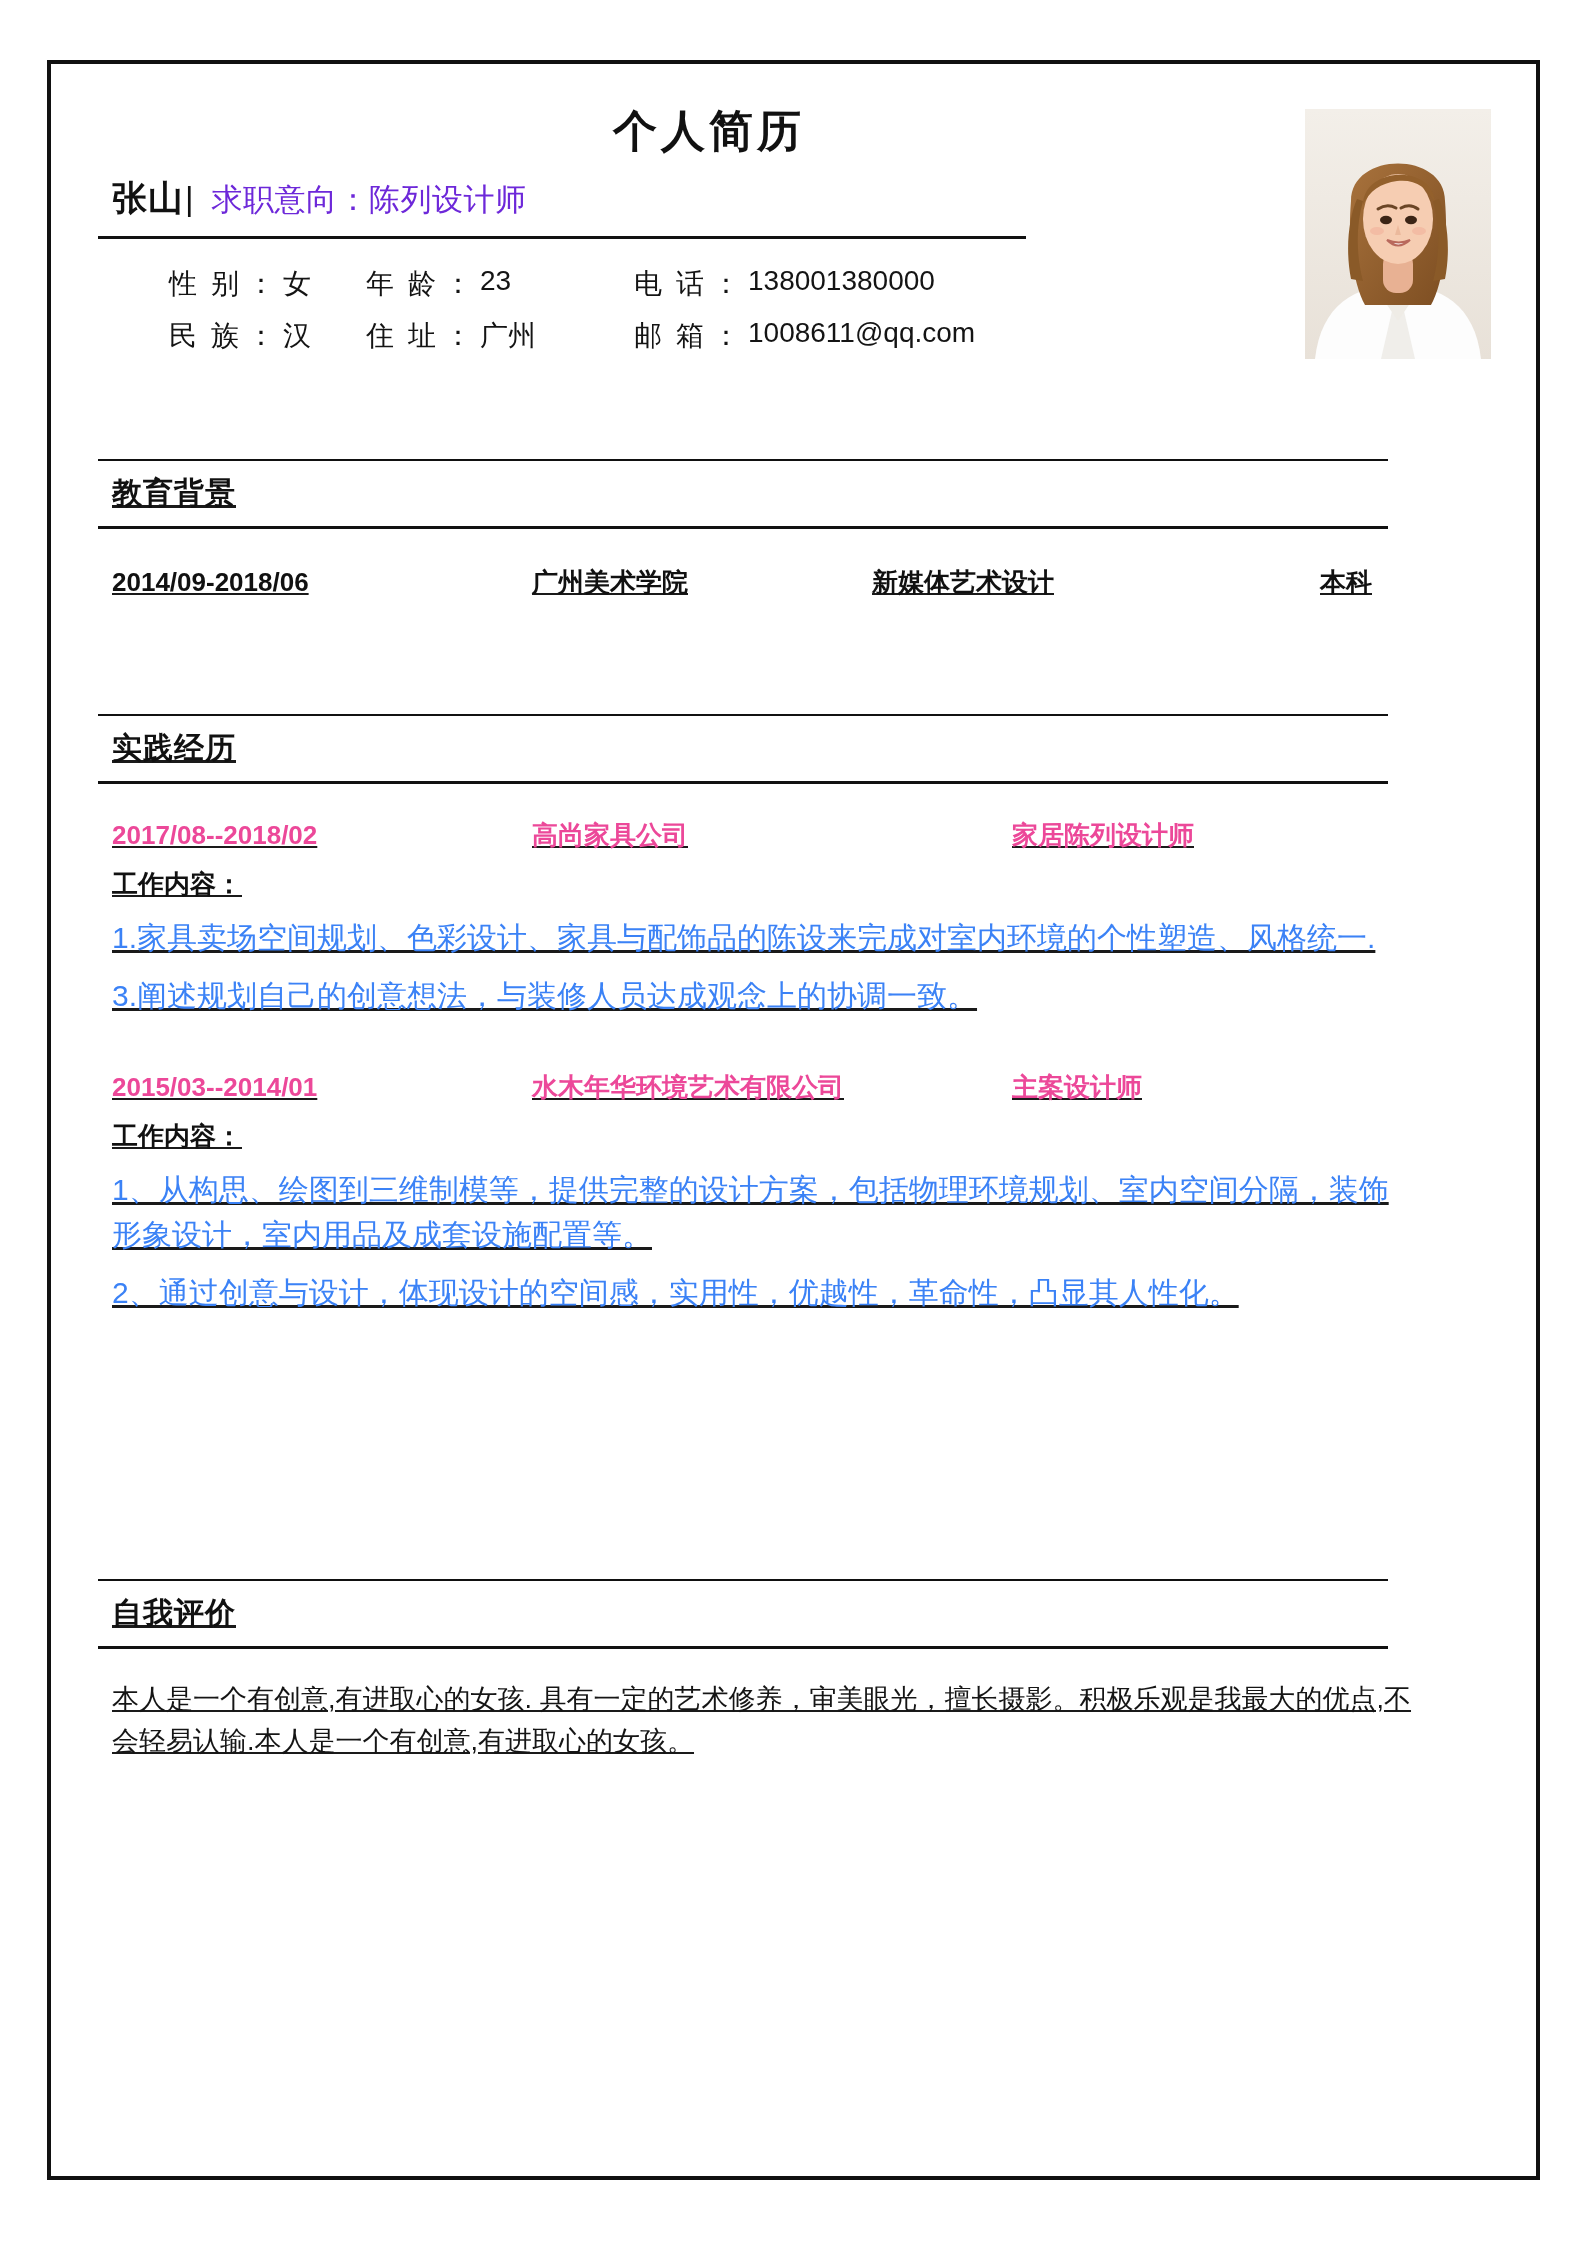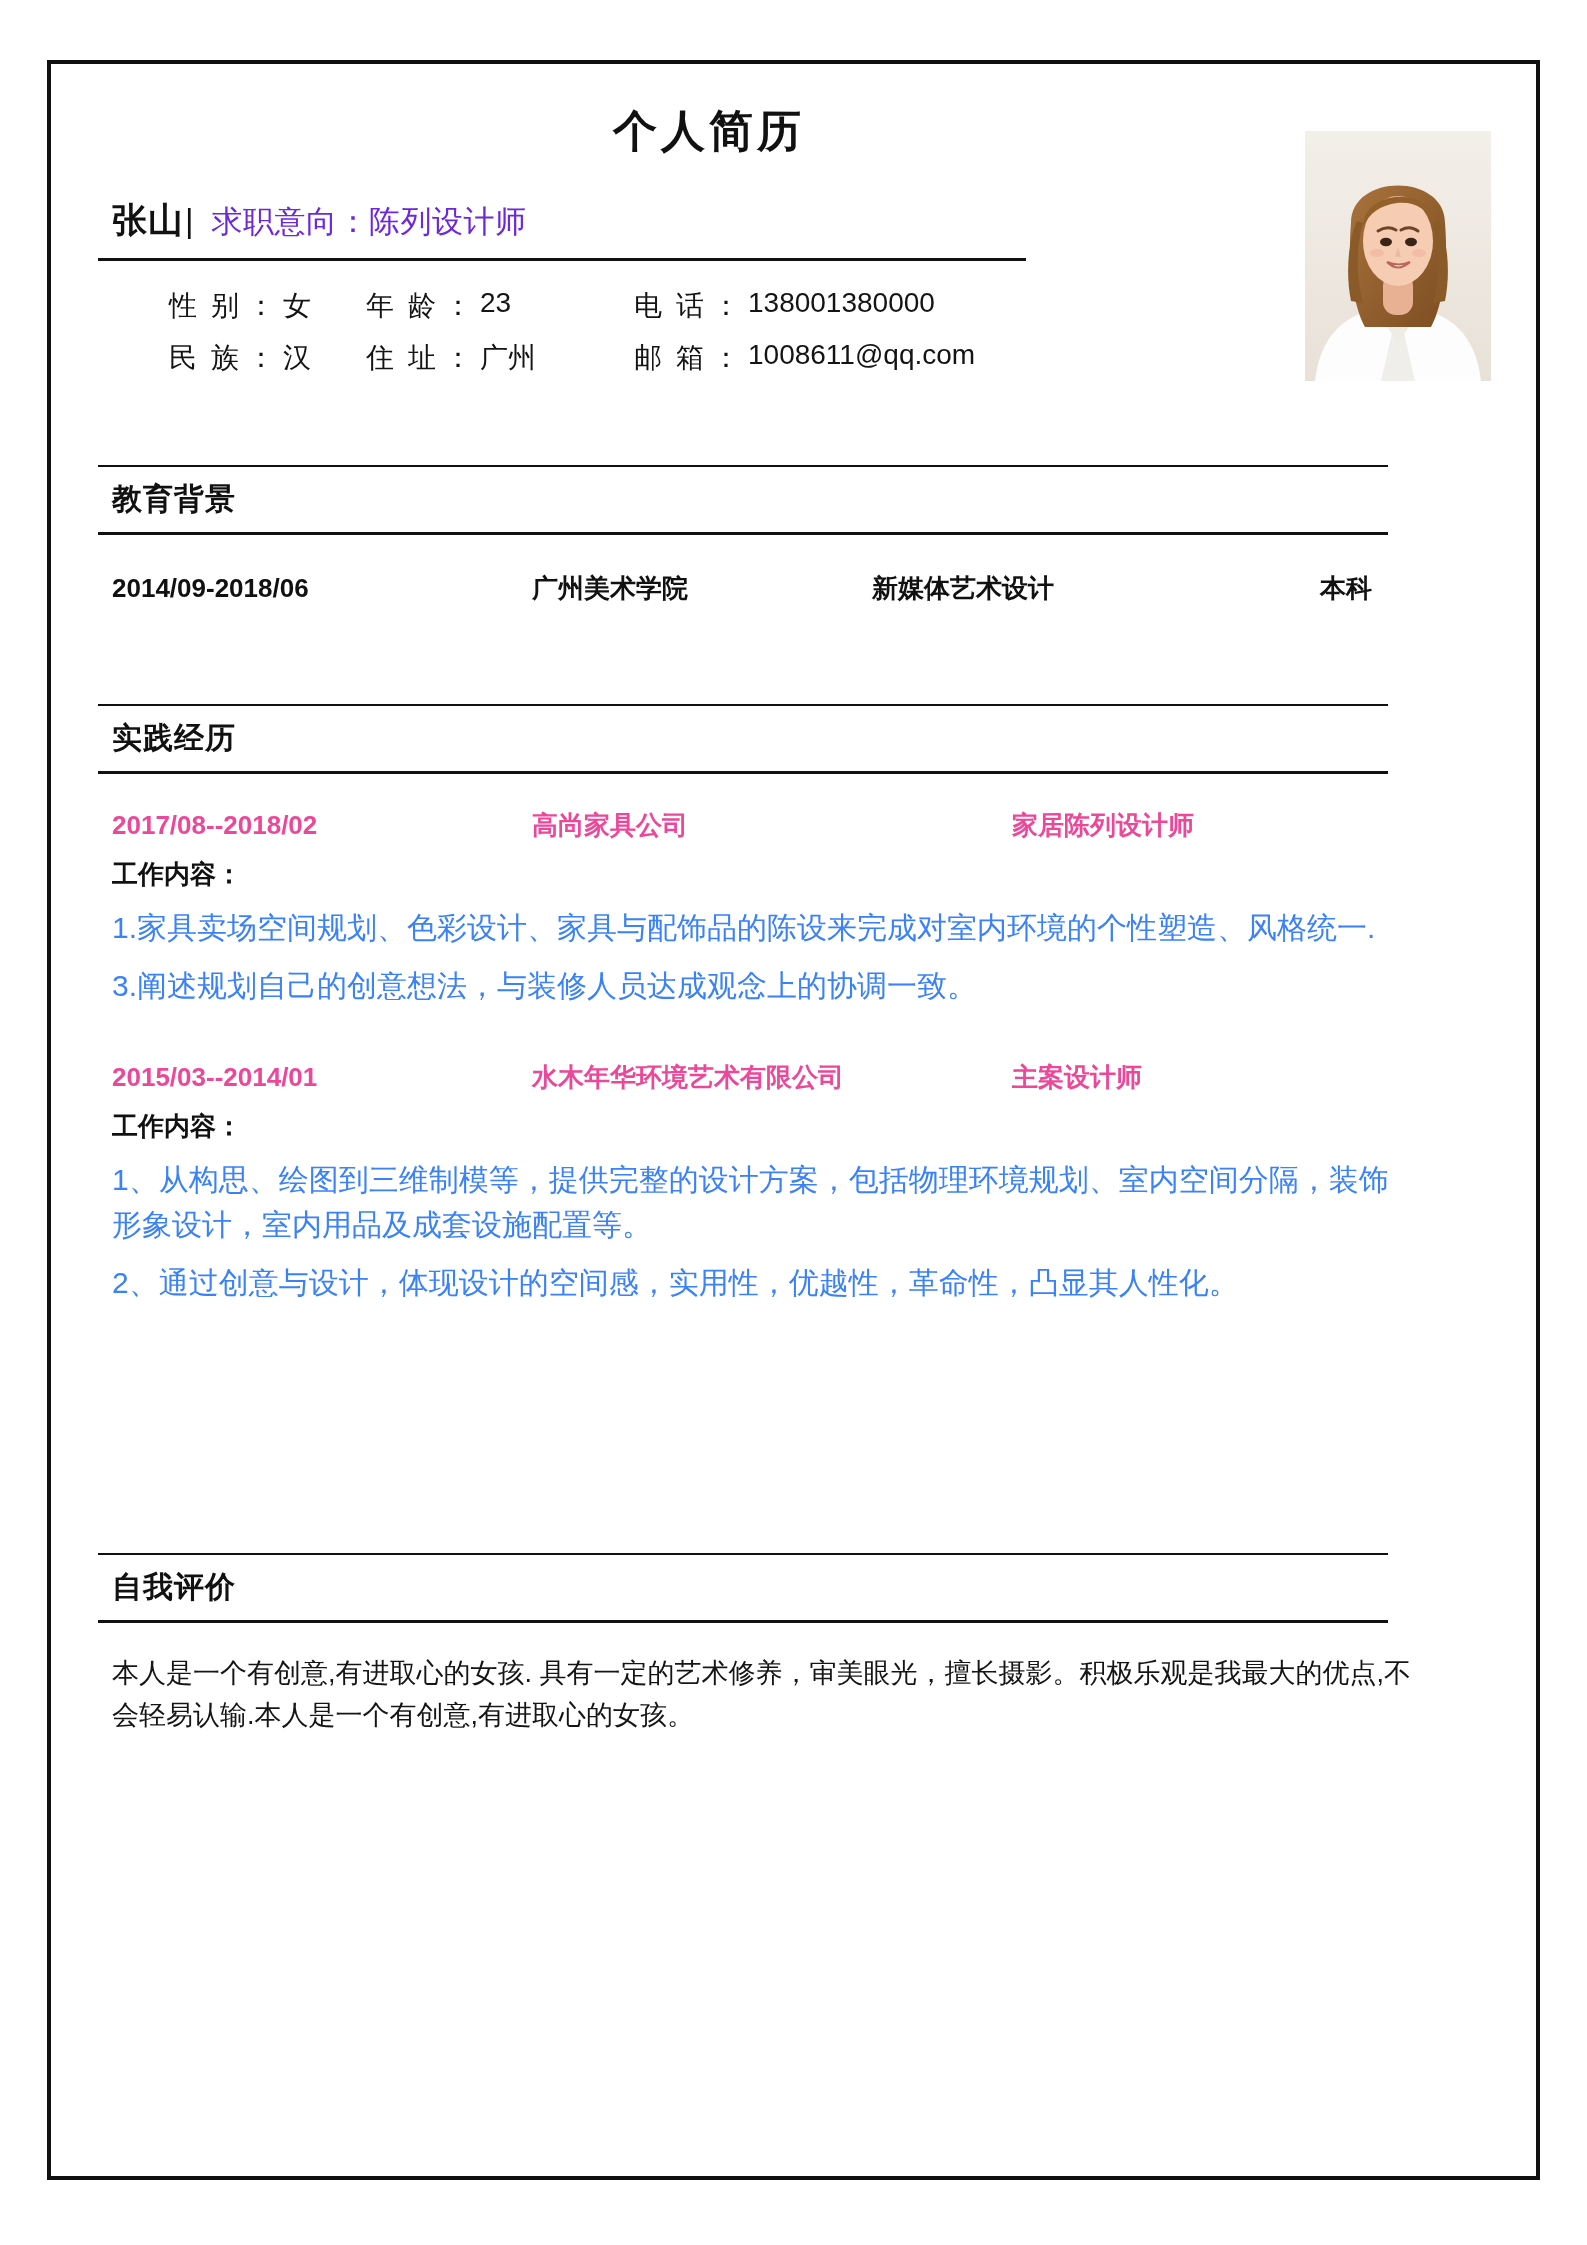--- a/index.html
+++ b/index.html
@@ -49,21 +49,21 @@
     font-weight: bold;
     letter-spacing: 4px;
     margin: 22px 0 0 0;
     padding-right: 170px;
     color: #111;
   }
 
   
   .header-zone {
     position: relative;
-    margin-top: 36px;
+    margin-top: 14px;
     height: 240px;
   }
   .name-row {
     display: flex;
     align-items: baseline;
     padding-left: 14px;
   }
   .name {
     font-size: 35px;
     font-weight: bold;
@@ -120,21 +120,21 @@
     right: -1px;
     top: -66px;
     width: 186px;
     height: 250px;
     overflow: hidden;
     background: #efeae6;
   }
   .photo svg { display: block; }
 
   
-  .section { margin-top: 28px; }
+  .section { margin-top: 44px; text-decoration: underline; }
   .sec-rule-top {
     border: 0;
     border-top: 2px solid #111;
     margin: 0;
     width: 1290px;
   }
   .sec-rule-bottom {
     border: 0;
     border-top: 3px solid #111;
     margin: 0;

